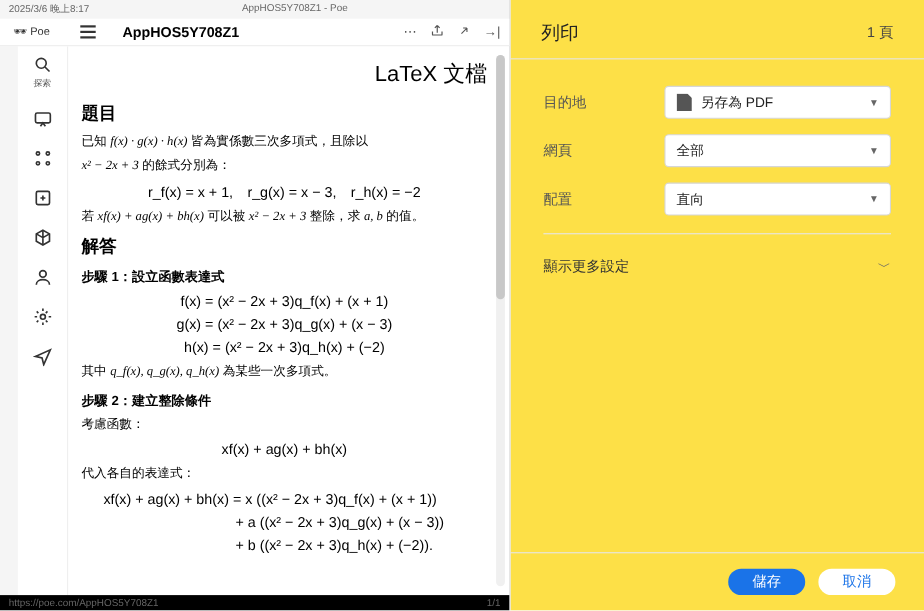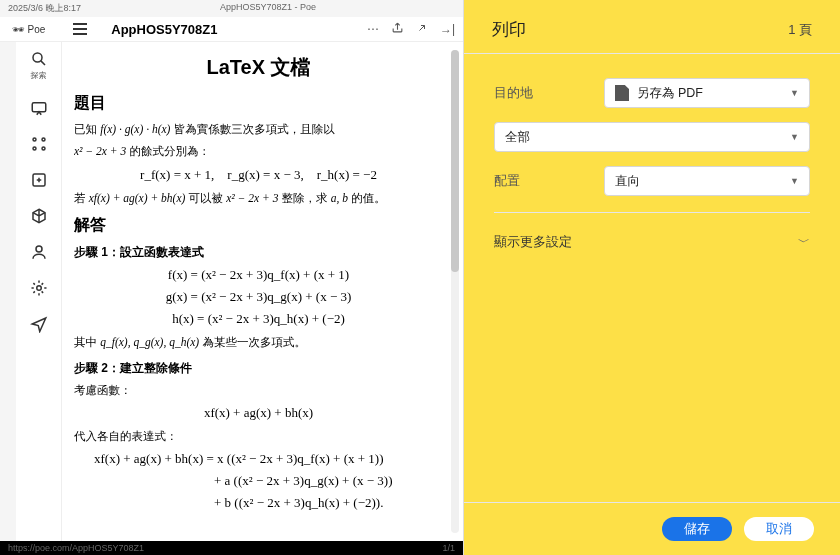--- a/index.html
+++ b/index.html
@@ -54,25 +54,25 @@
     cursor: pointer; color: #555;
   }
   .sb-label { font-size: 8px; color: #555; margin-top: 2px; }
   .sb-ic { width: 18px; height: 18px; display:flex; align-items:center; justify-content:center; }
   .sb-ic svg { width: 18px; height: 18px; }
   .doc-wrap {
     flex: 1; background: #fff; overflow: hidden; position: relative;
     padding: 8px 20px 8px 12px;
   }
   .doc-scroll { height: 100%; overflow: hidden; }
-  .doc-title { text-align: center; font-weight: bold; font-size: 20px; margin: 4px 0 12px; }
+  .doc-title { text-align: right; font-weight: normal; font-size: 20px; margin: 4px 0 12px; }
   .sec-h { font-size: 16px; font-weight: bold; margin: 8px 0 6px; }
   .step-h { font-size: 12px; font-weight: bold; margin: 8px 0 4px; }
   .para { font-size: 11.5px; line-height: 1.6; margin: 4px 0; }
-  .math-block { text-align: center; font-family: Liberation Serif, serif; font-size: 13px; margin: 6px 0; }
+  .math-block { text-align: center; font-family: Liberation Sans, sans-serif; font-size: 13px; margin: 6px 0; }
   .math-inline { font-family: "Cambria Math", "Times New Roman", serif; font-style: italic; }
   .scrollbar {
     position: absolute; right: 4px; top: 8px; bottom: 8px; width: 8px;
     background: #f0f0f0; border-radius: 4px;
   }
   .scrollbar-thumb {
     position: absolute; top: 0; width: 100%; height: 46%;
     background: #c8c8c8; border-radius: 4px;
   }
   .preview-footer {
@@ -288,20 +288,21 @@
     <div class="row">
       <div class="row-label">目的地</div>
       <div class="select">
         <span class="pdf-ic"></span>
         <span>另存為 PDF</span>
         <span class="caret">▼</span>
       </div>
     </div>
 
     <div class="row">
+      <div class="row-label">網頁</div>
       <div class="select">
         <span>全部</span>
         <span class="caret">▼</span>
       </div>
     </div>
 
     <div class="row">
       <div class="row-label">配置</div>
       <div class="select">
         <span>直向</span>

